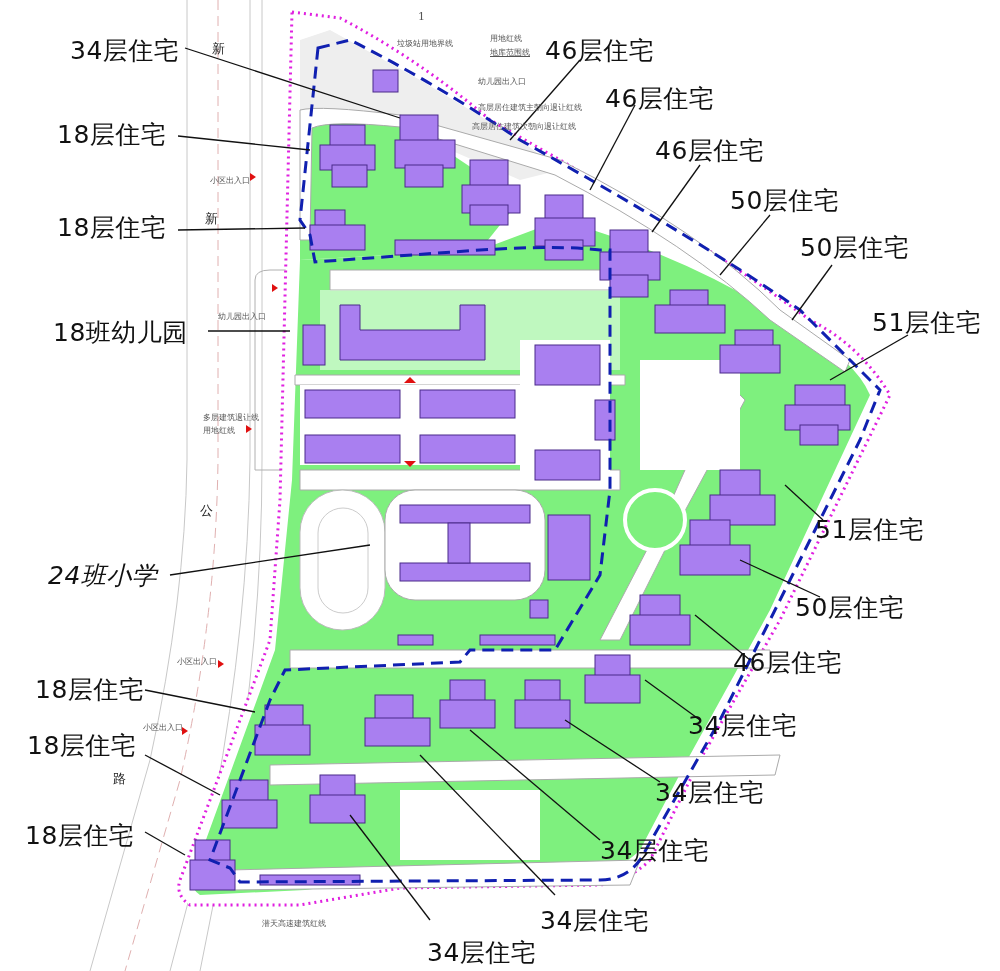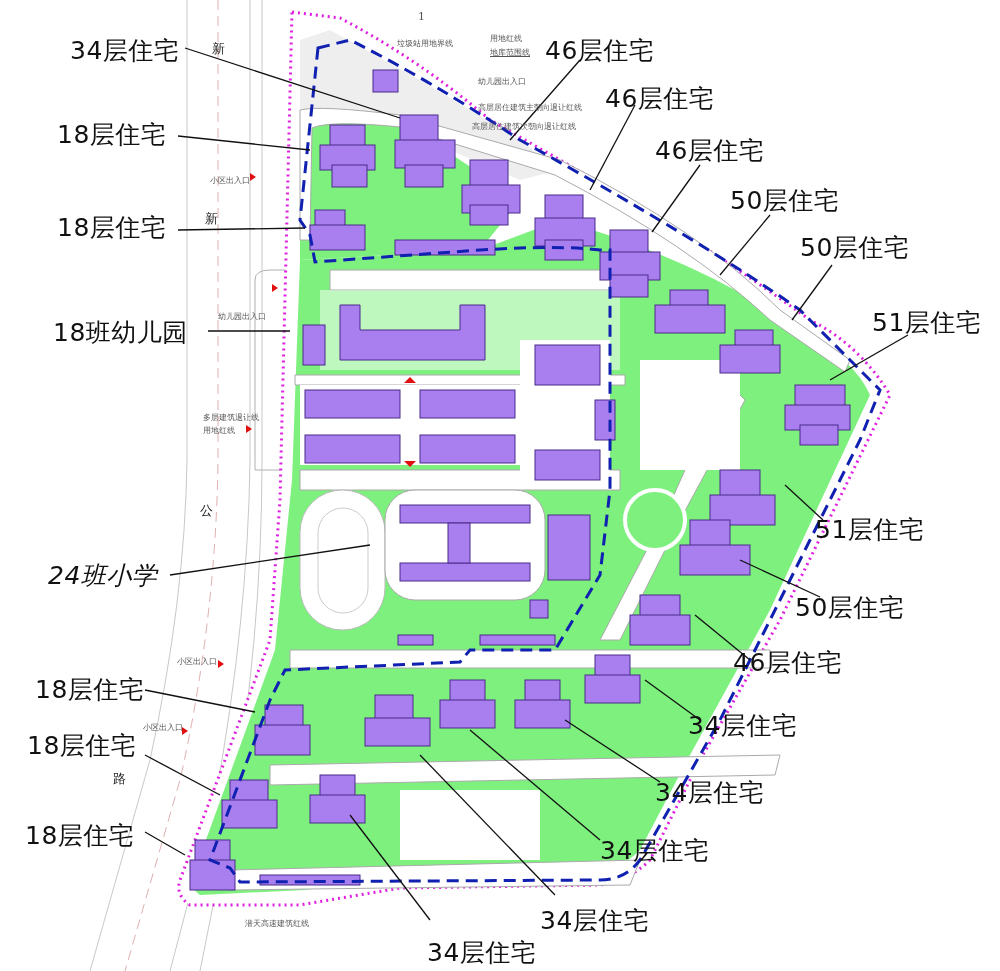--- a/index.html
+++ b/index.html
@@ -202,21 +202,21 @@
   </g>
 </svg>
 
 <div class="small-label" style="left:397px;top:24px;margin-top:14px;">垃圾站用地界线</div>
 <div class="small-label" style="left:490px;top:33px;font-family:Liberation Serif, serif;">用地红线</div>
 <div class="small-label" style="left:490px;top:47px;text-decoration:underline;">地库范围线</div>
 <div class="small-label" style="left:478px;top:76px;">幼儿园出入口</div>
 <div class="small-label" style="left:472px;top:75px;margin-top:46px;">高层居住建筑次朝向退让红线</div>
 <div class="small-label" style="left:478px;top:102px;">高层居住建筑主朝向退让红线</div>
 <div class="small-label" style="left:418px;top:10px;font-size:11px;">1</div>
-<div class="small-label" style="left:245px;top:918px;">潜天高速建筑红线</div>
+<div class="small-label" style="left:262px;top:918px;">潜天高速建筑红线</div>
 
 <div class="small-label" style="left:210px;top:175px;">小区出入口</div>
 <div class="small-label" style="left:218px;top:283px;margin-top:28px;">幼儿园出入口</div>
 <div class="small-label" style="left:203px;top:412px;">多层建筑退让线</div>
 <div class="small-label" style="left:203px;top:425px;">用地红线</div>
 <div class="small-label" style="left:177px;top:656px;">小区出入口</div>
 <div class="small-label" style="left:143px;top:722px;">小区出入口</div>
 
 <div class="road-char" style="left:212px;top:40px;">新</div>
 <div class="road-char" style="left:205px;top:210px;">新</div>

